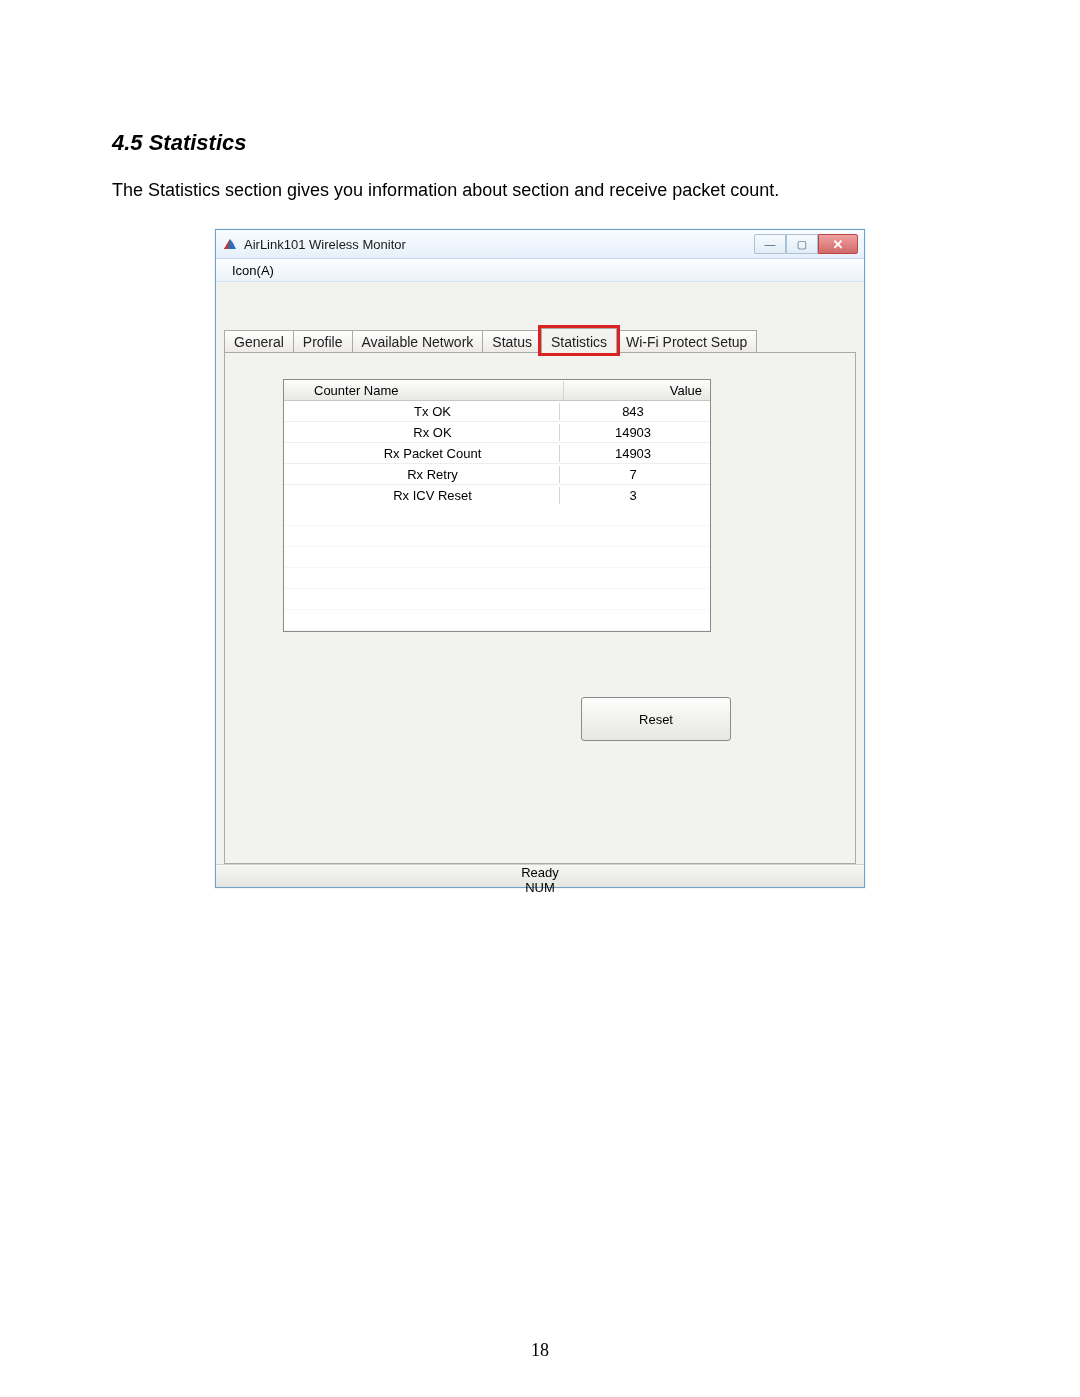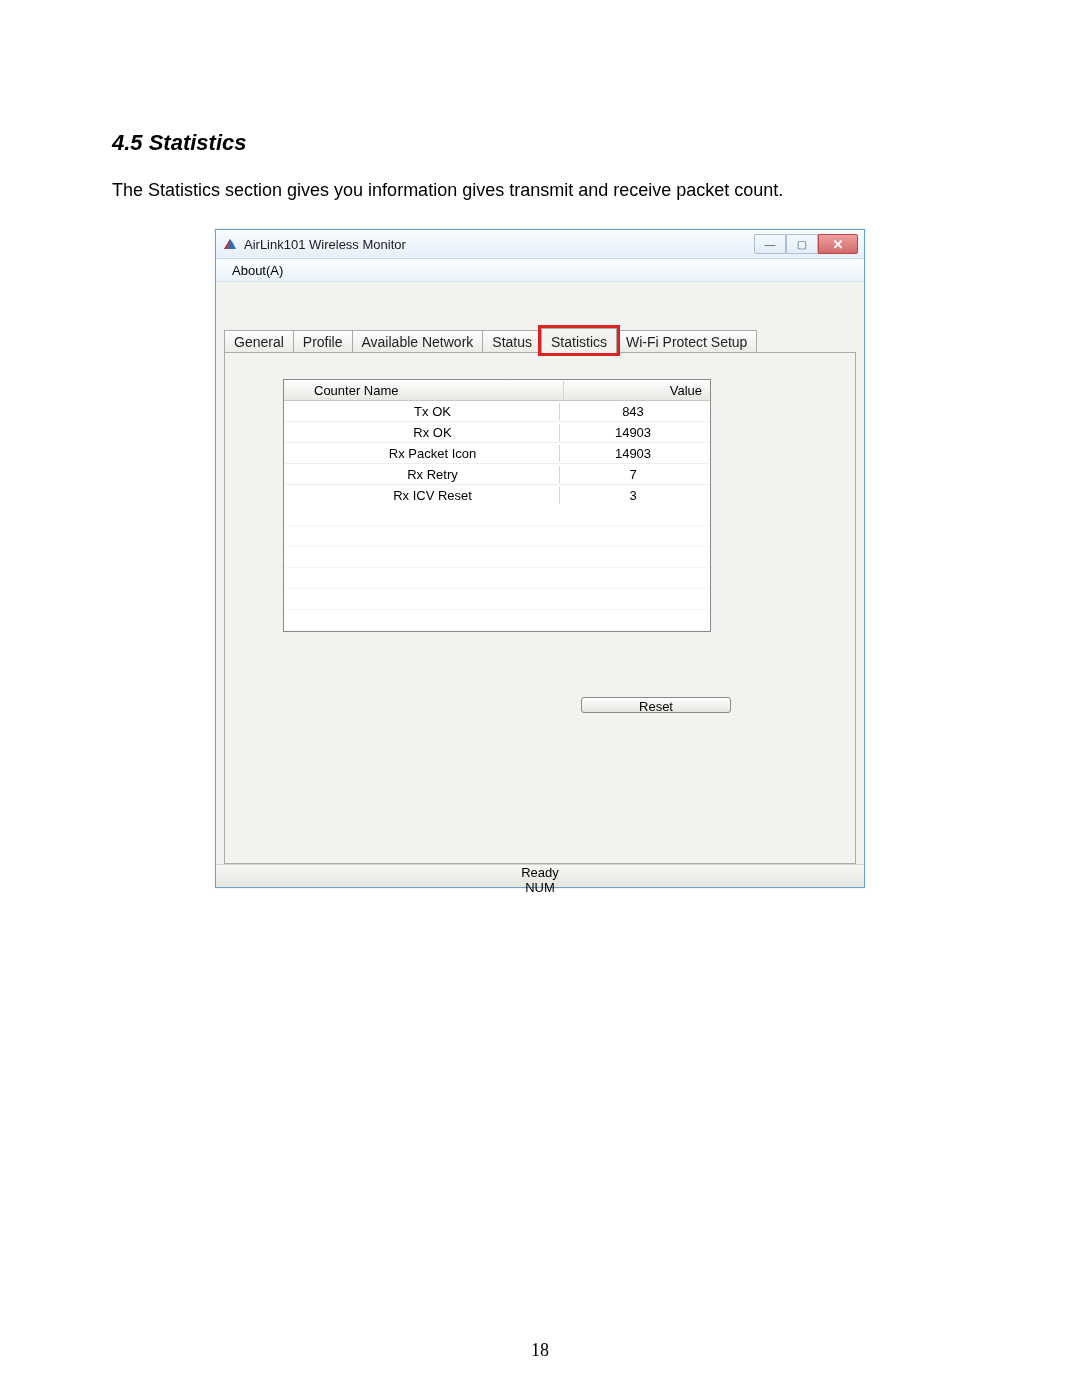--- a/index.html
+++ b/index.html
@@ -207,21 +207,21 @@
     background: repeating-linear-gradient(#fff 0, #fff 20px, #f0f0f0 20px, #f0f0f0 21px);
     opacity: 0.6;
   }
 
   
   .reset-btn {
     position: absolute;
     left: 356px;
     top: 344px;
     width: 150px;
-    height: 16px;
+    height: 44px;
     font-family: Tahoma, sans-serif;
     font-size: 13px;
     background: linear-gradient(#fdfdfd,#e6e6e2);
     border: 1px solid #8a8a8a;
     border-radius: 3px;
   }
 
   
   .bottom-panel {
     border-top: 1px solid #d2d2ce;
@@ -273,21 +273,21 @@
     margin-left: 4px;
     background:
       linear-gradient(135deg, transparent 60%, #bbb 60%);
   }
 </style>
 </head>
 <body>
 
 <div class="page">
   <h2 class="section-heading">4.5 Statistics</h2>
-  <p class="body-text">The Statistics section gives you information gives transmit and receive packet count.</p>
+  <p class="body-text">The Statistics section gives you information about section and receive packet count.</p>
 
   <div class="screenshot">
 
     <div class="titlebar">
       <span class="app-icon">
         <svg width="16" height="16" viewBox="0 0 16 16">
           <path d="M2 13 L8 3 L11 7 L14 13 Z" fill="#2a6fb7"></path>
           <path d="M2 13 L8 3 L6 13 Z" fill="#cc3333"></path>
         </svg>
       </span>
@@ -299,21 +299,21 @@
         <span class="win-btn max">
             <span class="glyph">▢</span>
           </span>
         <span class="win-btn close">
             <span class="glyph">✕</span>
           </span>
       </div>
     </div>
 
     <div class="menubar">
-      <span class="menu-item">About(A)</span>
+      <span class="menu-item">Icon(A)</span>
     </div>
 
     <div class="client">
       <div class="tabstrip">
         <div class="tab">General</div>
         <div class="tab">Profile</div>
         <div class="tab">Available Network</div>
         <div class="tab">Status</div>
         <div class="tab active highlight">Statistics</div>
         <div class="tab">Wi-Fi Protect Setup</div>
@@ -328,21 +328,21 @@
           <div class="stats-body">
             <div class="stats-row">
               <div class="col col-name">Tx OK</div>
               <div class="col col-value">843</div>
             </div>
             <div class="stats-row">
               <div class="col col-name">Rx OK</div>
               <div class="col col-value">14903</div>
             </div>
             <div class="stats-row">
-              <div class="col col-name">Rx Packet Icon</div>
+              <div class="col col-name">Rx Packet Count</div>
               <div class="col col-value">14903</div>
             </div>
             <div class="stats-row">
               <div class="col col-name">Rx Retry</div>
               <div class="col col-value">7</div>
             </div>
             <div class="stats-row">
               <div class="col col-name">Rx ICV Reset</div>
               <div class="col col-value">3</div>
             </div>

